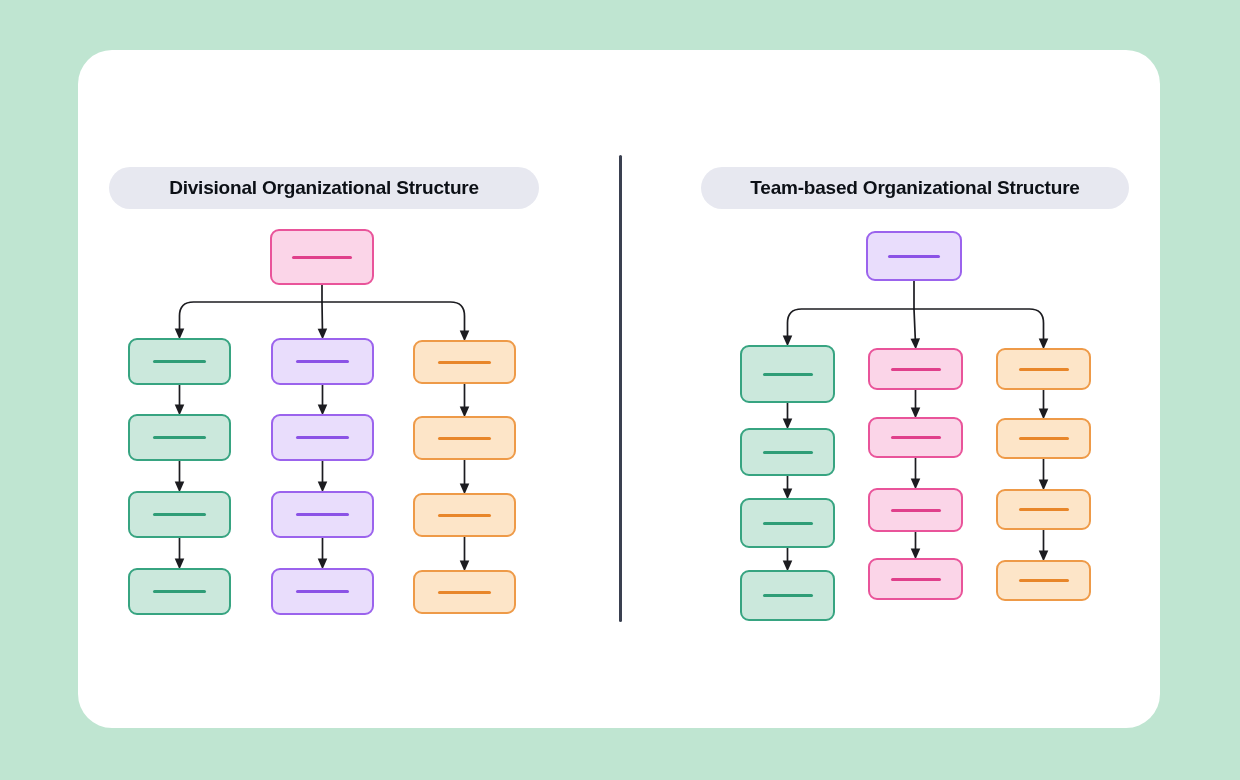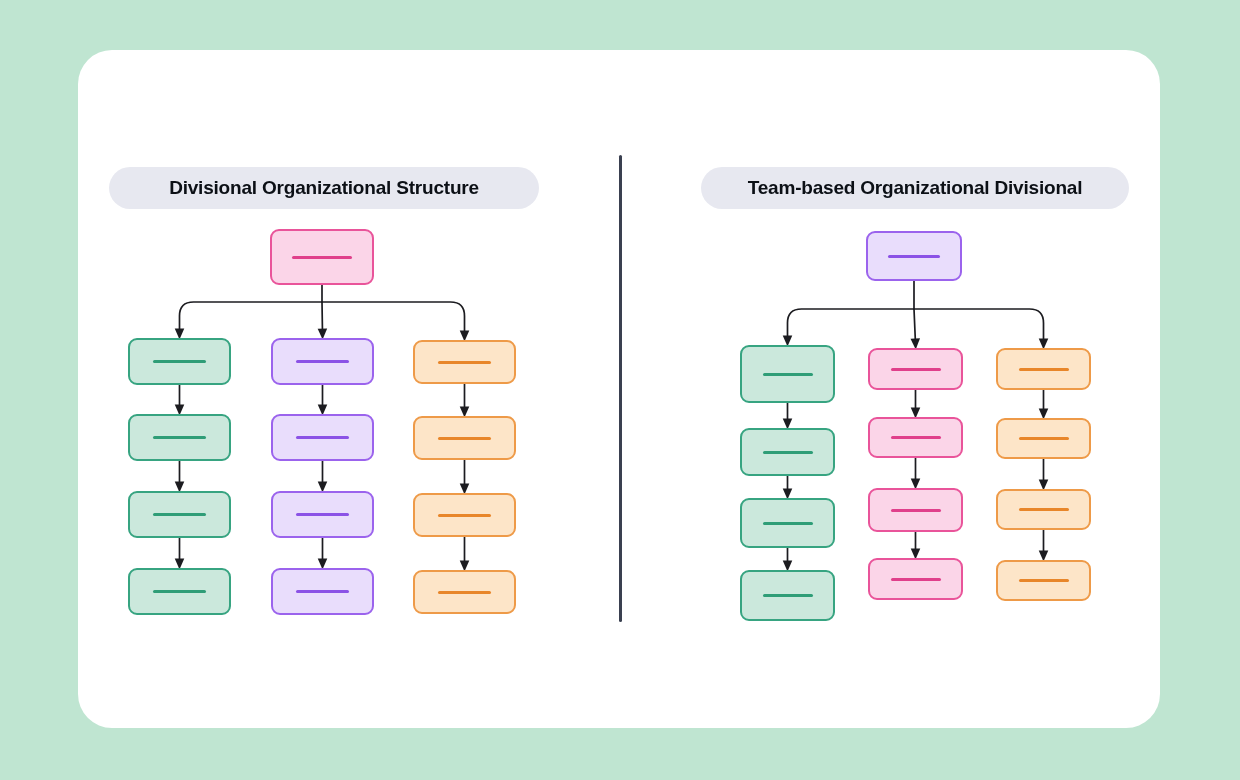--- a/index.html
+++ b/index.html
@@ -92,21 +92,21 @@
   }
 </style>
 </head>
 <body>
 
 <div id="stage">
   <div class="card"></div>
 
   <div class="title-pill title-left">Divisional Organizational Structure</div>
 
-  <div class="title-pill title-right">Team-based Organizational Divisional</div>
+  <div class="title-pill title-right">Team-based Organizational Structure</div>
 
   <div class="divider"></div>
 
   <svg class="conn">
     <defs>
       <marker id="ah" markerWidth="9" markerHeight="9" refX="4.2" refY="4" orient="auto">
         <path d="M1,1.2 L7.4,4 L1,6.8 Z" fill="#1c1c20"></path>
       </marker>
     </defs>
     <g id="conn-paths" fill="none" stroke="#1c1c20" stroke-width="1.7" stroke-linecap="round" stroke-linejoin="round">

